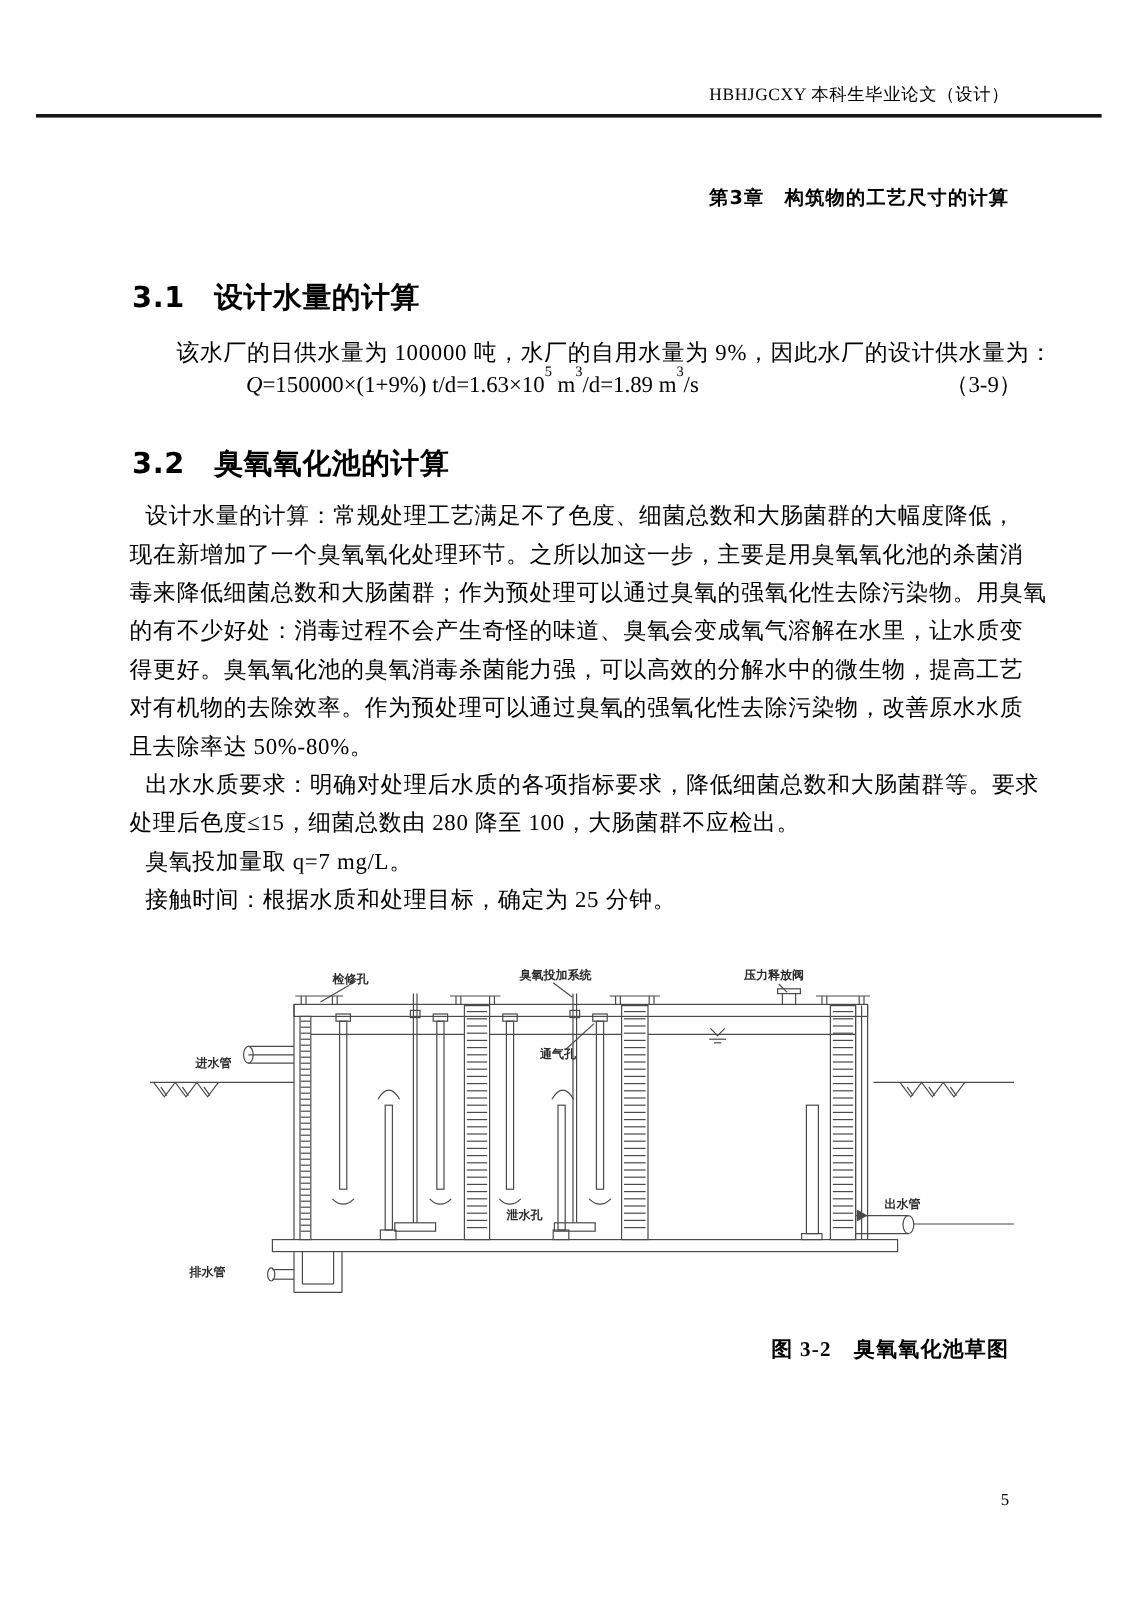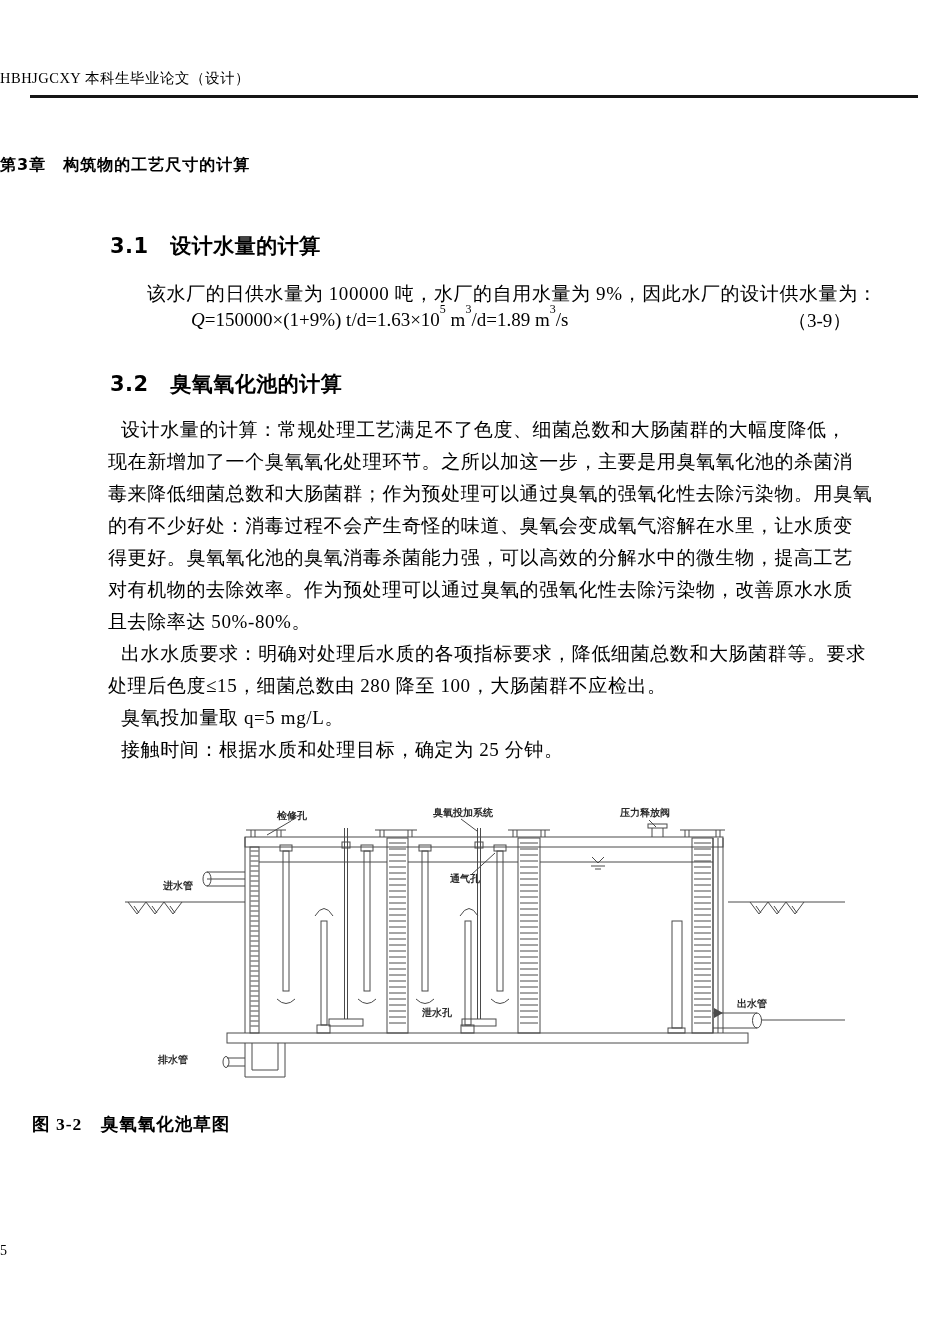--- a/index.html
+++ b/index.html
@@ -1,35 +1,35 @@
 <!DOCTYPE html>
 <html><head>
 <meta charset="utf-8">
 <style>
   html,body { margin:0; padding:0; }
   body {
     width:950px; height:1344px; background:#ffffff; color:#000;
     font-family:"Liberation Serif", serif; position:relative; overflow:hidden;
   }
   .abs { position:absolute; white-space:nowrap; }
-  .center { left:0; width:841px; text-align:left; }
+  .center { left:0; width:841px; text-align:right; }
   .page-header { top:69px; font-size:14.5px; letter-spacing:0.5px; }
   .header-rule { top:95px; left:30px; width:888px; height:3px; background:#161616; }
   .chapter-title { top:155px; font-size:16px; font-weight:bold;
     font-family:"DejaVu Sans", sans-serif; letter-spacing:1px; }
-  .sec-heading { font-family:"DejaVu Sans", sans-serif; font-size:21px;
+  .sec-heading { font-family:"DejaVu Sans", sans-serif; font-size:24px;
     font-weight:bold; letter-spacing:0.5px; left:110px; }
   .body-line { left:108px; font-size:19px; letter-spacing:0.6px; }
   .indent { padding-left:13px; }
   .indent2 { padding-left:27px; }
-  .formula-line { left:191px; font-size:19px; }
+  .formula-line { left:205px; font-size:19px; }
   .formula-line .q { font-style:italic; }
   .formula-line sup { font-size:12px; position:relative; top:-6px; }
   .eq-number { left:788px; font-size:19px; }
-  .fig-caption { top:1112px; font-size:17.5px; font-weight:bold; letter-spacing:1px;padding-left:32px; }
+  .fig-caption { top:1112px; font-size:17.5px; font-weight:bold; letter-spacing:1px; }
   .page-number { top:1243px; font-size:14px; }
   
   svg.dwg { position:absolute; top:795px; left:0; }
   svg.dwg line, svg.dwg path, svg.dwg rect, svg.dwg ellipse, svg.dwg polyline {
     stroke:#4a4a4a; fill:none; stroke-width:1; }
   svg.dwg .fillshape { fill:#4a4a4a; stroke:none; }
   svg.dwg text { stroke:none; fill:#2b2b2b; font-family:"DejaVu Sans", sans-serif;
     font-size:10px; font-weight:bold; letter-spacing:0; }
 </style>
 </head>
@@ -55,21 +55,21 @@
   <div class="abs body-line" style="top:449px">现在新增加了一个臭氧氧化处理环节。之所以加这一步，主要是用臭氧氧化池的杀菌消</div>
   <div class="abs body-line" style="top:481px">毒来降低细菌总数和大肠菌群；作为预处理可以通过臭氧的强氧化性去除污染物。用臭氧</div>
   <div class="abs body-line" style="top:513px">的有不少好处：消毒过程不会产生奇怪的味道、臭氧会变成氧气溶解在水里，让水质变</div>
   <div class="abs body-line" style="top:545px">得更好。臭氧氧化池的臭氧消毒杀菌能力强，可以高效的分解水中的微生物，提高工艺</div>
   <div class="abs body-line" style="top:577px">对有机物的去除效率。作为预处理可以通过臭氧的强氧化性去除污染物，改善原水水质</div>
   <div class="abs body-line" style="top:609px">且去除率达 50%-80%。</div>
 
   <div class="abs body-line indent" style="top:641px">出水水质要求：明确对处理后水质的各项指标要求，降低细菌总数和大肠菌群等。要求</div>
   <div class="abs body-line" style="top:673px">处理后色度≤15，细菌总数由 280 降至 100，大肠菌群不应检出。</div>
 
-  <div class="abs body-line indent" style="top:705px">臭氧投加量取 q=5  mg/L。</div>
+  <div class="abs body-line indent" style="top:705px">臭氧投加量取 q=7  mg/L。</div>
   <div class="abs body-line indent" style="top:737px">接触时间：根据水质和处理目标，确定为 25 分钟。</div>
 
   <svg class="dwg" width="950" height="300" viewBox="0 0 950 300">
 
     <g>
       <line x1="125" y1="107" x2="245" y2="107"></line>
       <path d="M128,107 l9,12 l9,-12 l9,12 l9,-12 l9,12 l9,-12"></path>
       <path d="M134,111 l5,7 M152,111 l5,7 M170,111 l5,7"></path>
     </g>
     <g>

